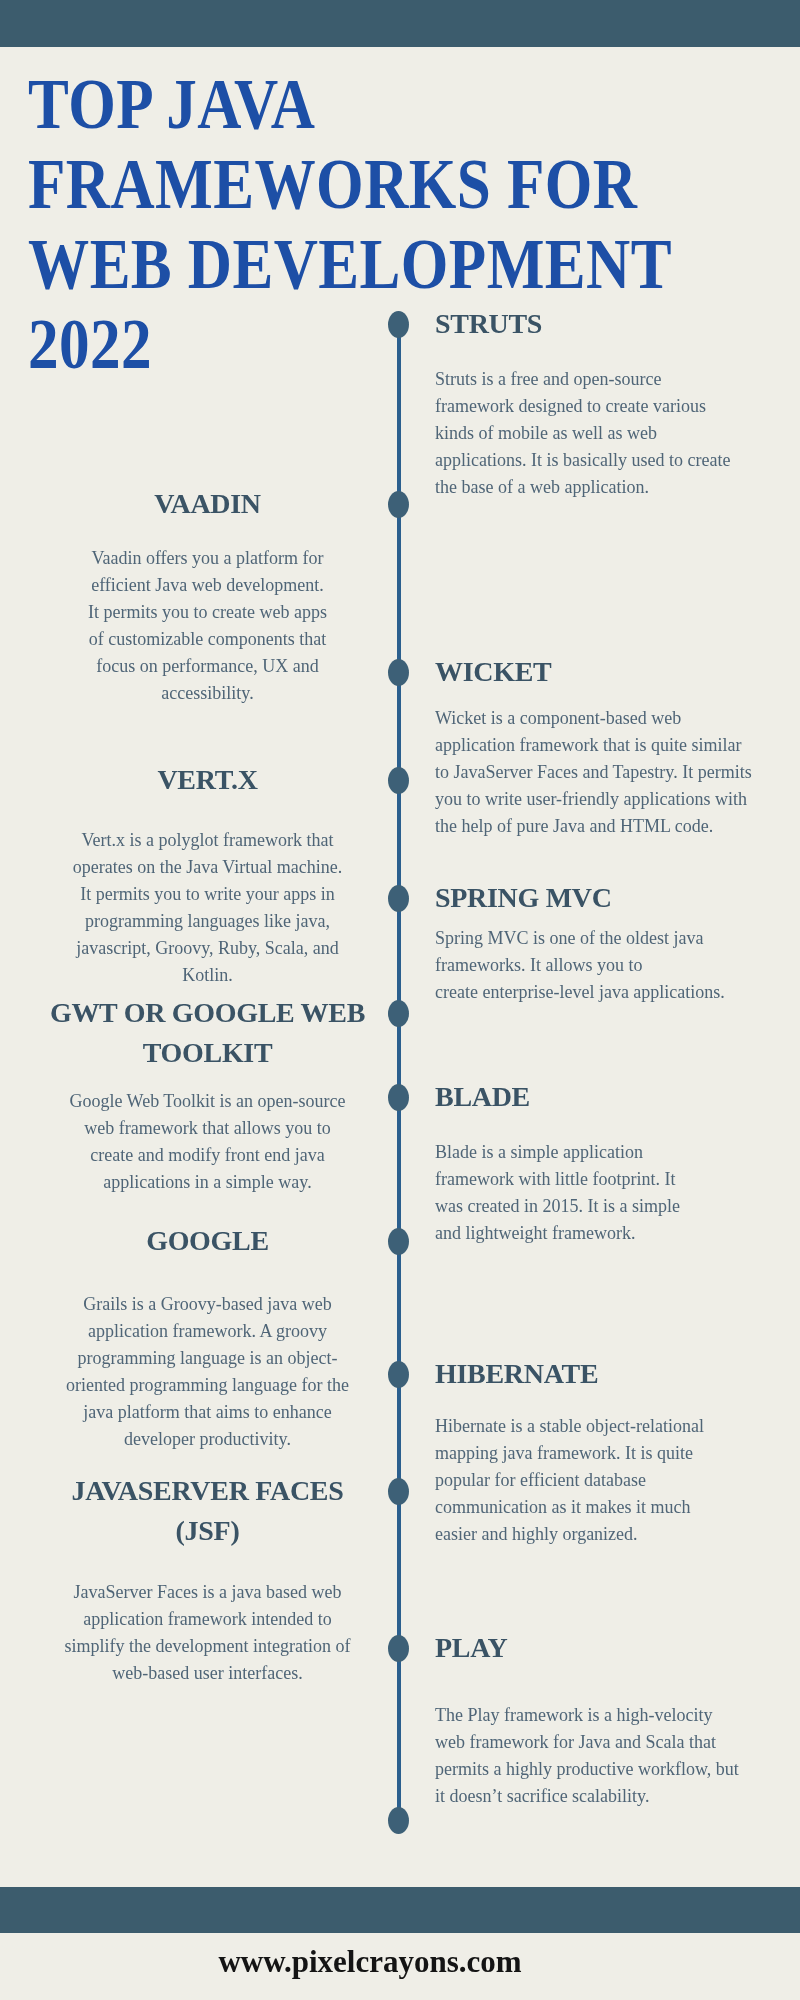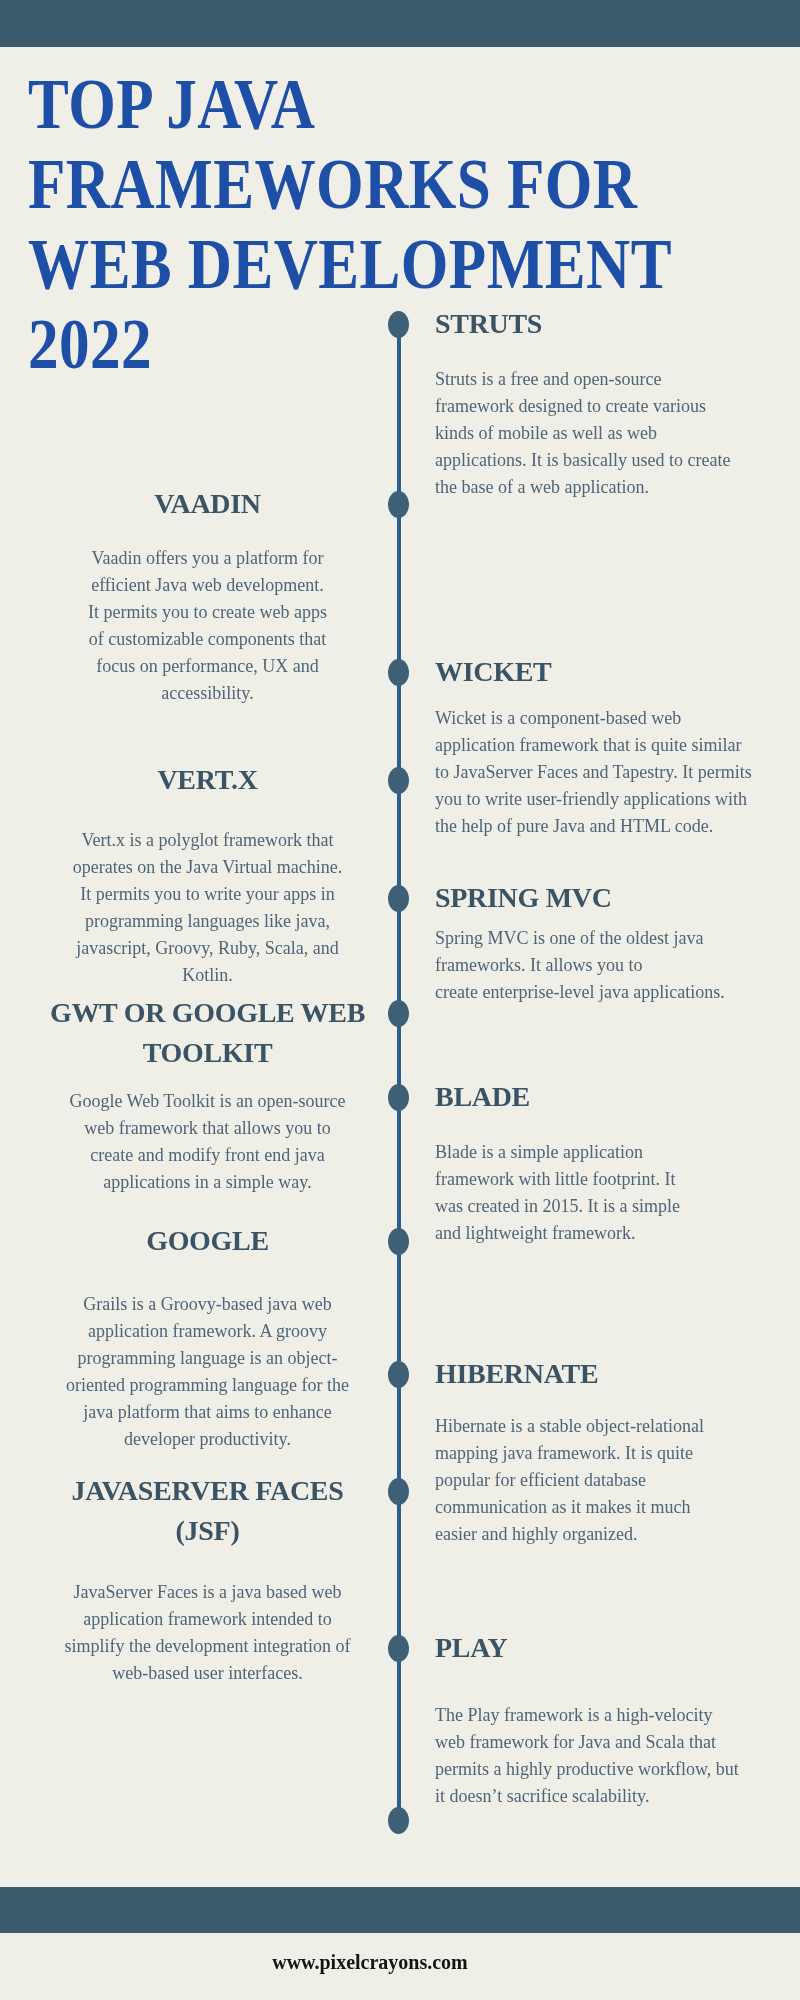--- a/index.html
+++ b/index.html
@@ -57,21 +57,21 @@
     line-height: 27px;
     color: var(--body-text, #4f6577);
     white-space: pre-line;
   }
   .item.right { left: 435px; width: 380px; text-align: left; }
   .item.left  { left: 40px;  width: 335px; text-align: center; }
   .footer {
     position: absolute; left: 0; top: 1940px;
     width: 740px;
     text-align: center;
-    font-size: 20px; font-weight: 700;
+    font-size: 31px; font-weight: 700;
     line-height: 44px;
     color: var(--footer-text, #141414);
   }
 </style>
 </head>
 <body>
 
 <div class="page">
 
   <div class="topbar"></div>

